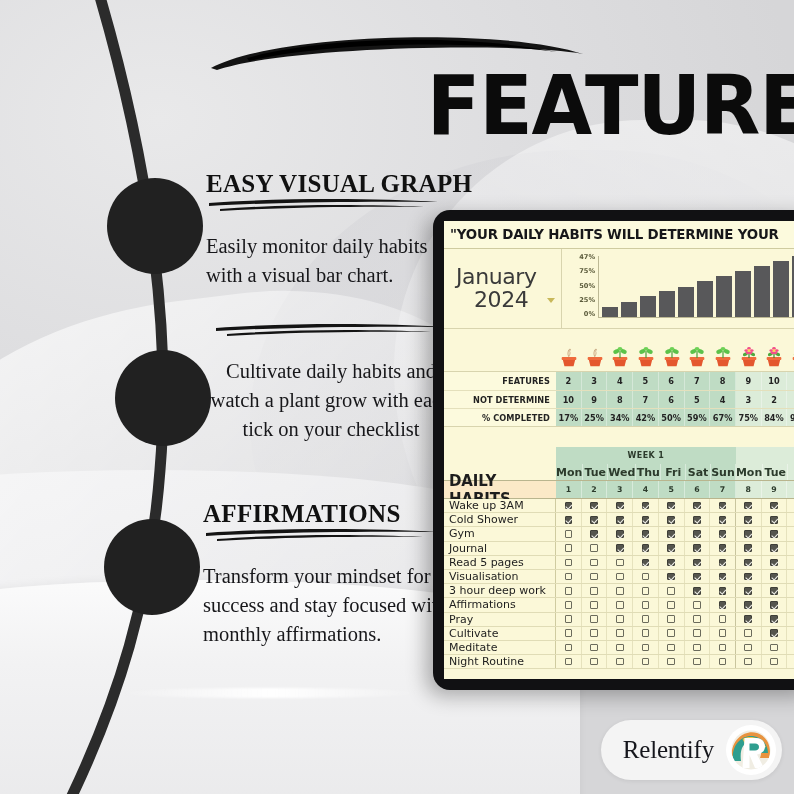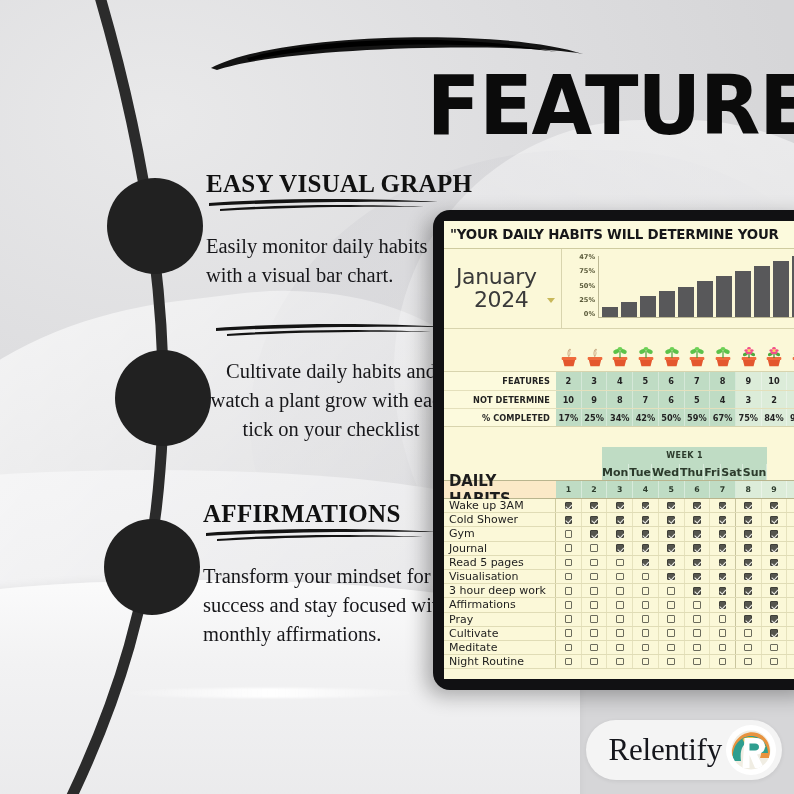--- a/index.html
+++ b/index.html
@@ -191,21 +191,21 @@
   }
   .w1 { background:#bfdcc4; }
   .w2 { background:#dcecd9; }
 
   .gap-band { height:20px; background:#fbf8d8; }
 
   
   .wk-head { display:flex; }
   .wk-spacer { flex:0 0 112px; background:#fbf8d8; }
   .wk-cols { flex:1; display:flex; }
-  .wk-group { display:flex; flex-direction:column;margin-left:46px; }
+  .wk-group { display:flex; flex-direction:column; }
   .wk-title {
     height:17px; display:flex; align-items:center; justify-content:center;
     font-size:8px; font-weight:bold; color:#2c3b2c; letter-spacing:0.4px;
     font-family:"DejaVu Sans", sans-serif;
   }
   .wk-days { display:flex; }
   .wk-day {
     display:flex; align-items:center; justify-content:center;
     height:16px; font-size:11px; color:#2c3b2c; font-weight:600;
     border-right:1px solid rgba(255,255,255,0.4);
@@ -254,21 +254,21 @@
   #logo {
     position:absolute; right:12px; bottom:14px;
     display:flex; align-items:center;
     background:#f4f4f4;
     border-radius:30px;
     padding:5px 6px 5px 22px;
     box-shadow:0 1px 4px rgba(0,0,0,0.08);
   }
   #logo .lname {
     font-family:"Liberation Serif", serif;
-    font-size:31px; color:#15161c; letter-spacing:-0.2px; margin-right:4px;
+    font-size:25px; color:#15161c; letter-spacing:-0.2px; margin-right:12px;
   }
   .logo-mark { width:50px; height:50px; }
 </style>
 </head>
 <body>
 
 <div id="bg">
   <div class="bg-grad"></div>
   <div class="sweep-c"></div>
   <div class="sweep-b"></div>

